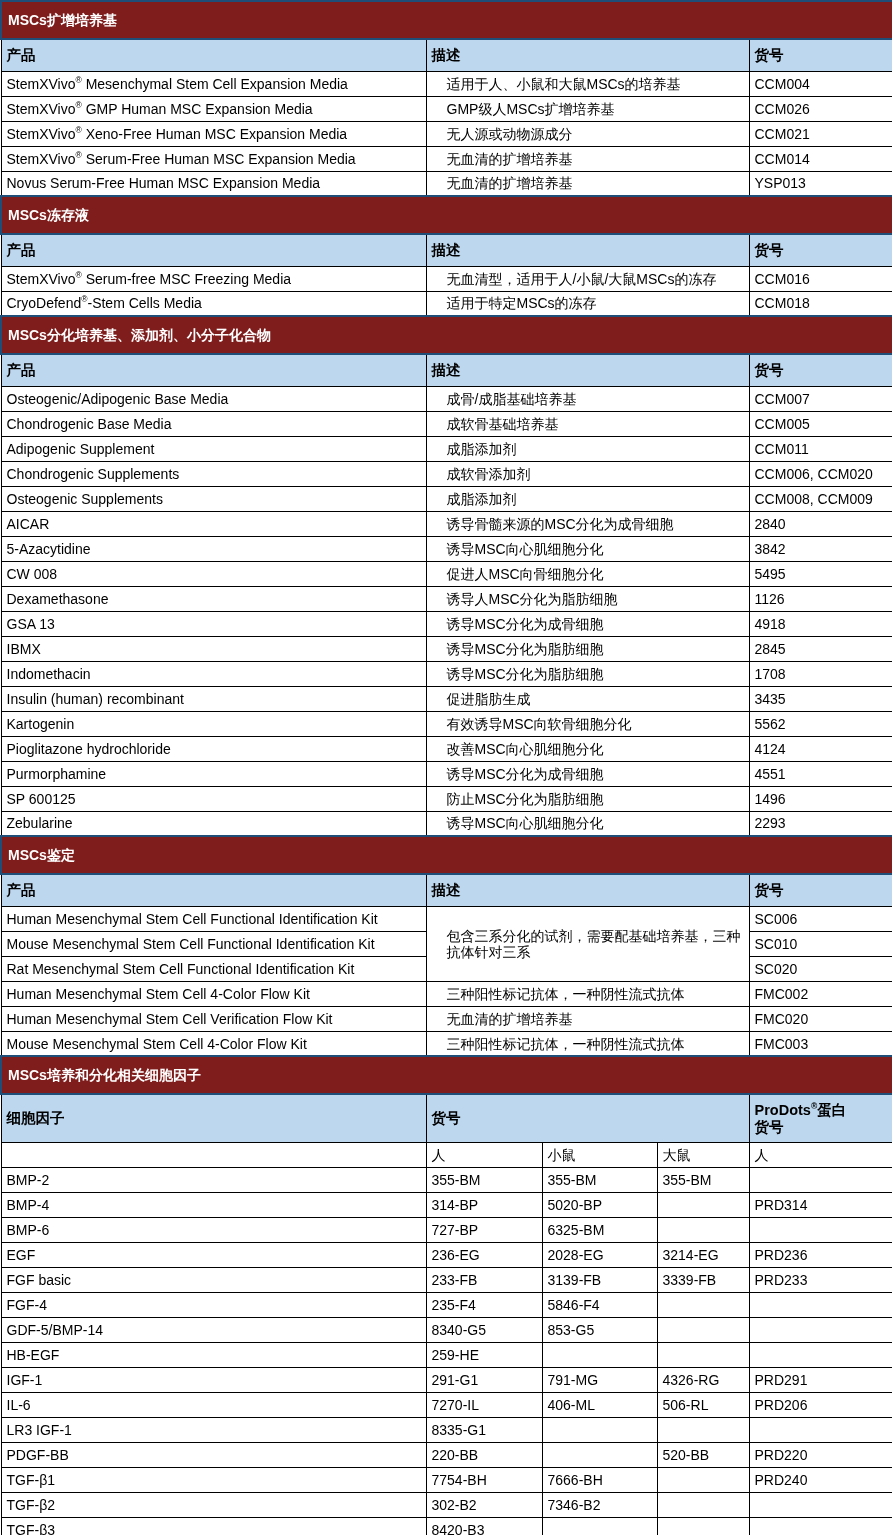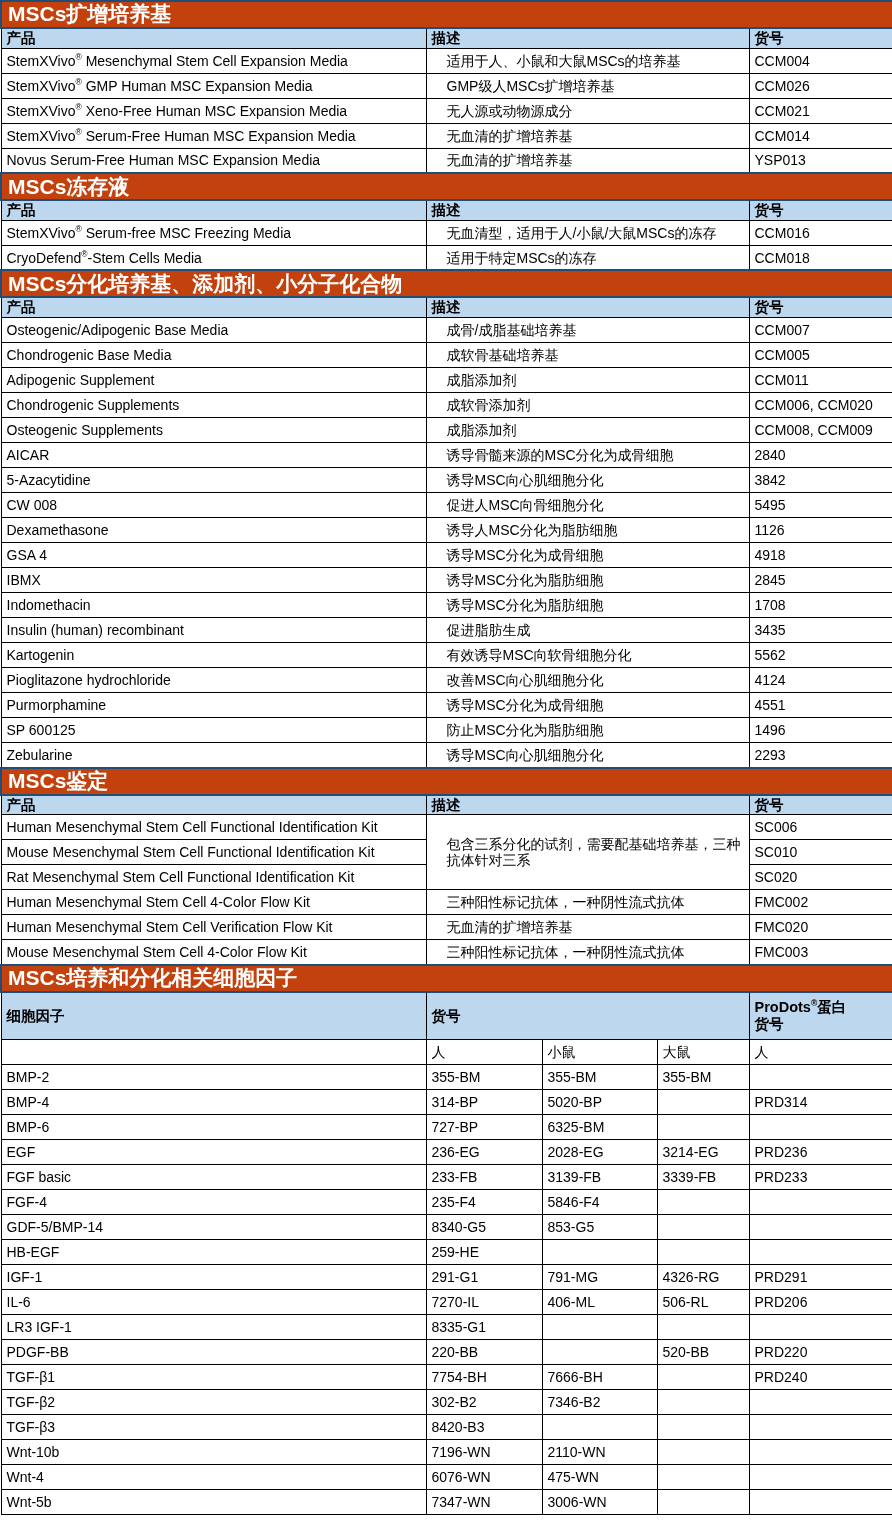--- a/index.html
+++ b/index.html
@@ -23,29 +23,29 @@
   td {
     border: 1px solid #000000;
     padding: 1px 5px;
     vertical-align: middle;
     font-size: 14px;
     line-height: 1.15;
     overflow: hidden;
   }
   tr.band-row { height: 27px; }
   td.band {
-    background: #c2410c;
+    background: #7f1d1d;
     color: #ffffff;
     font-weight: bold;
-    font-size: 21px;
+    font-size: 14px;
     border: 2px solid #1F4E79;
-    padding: 0 6px;
+    padding: 10px 6px;
     white-space: nowrap;
   }
-  tr.head-row { height: 20px; }
+  tr.head-row { height: 32px; }
   td.hcell {
     background: #BDD7EE;
     font-weight: bold;
     font-size: 14.5px;
     white-space: nowrap;
   }
   tr.cyto-head-row { height: 48px; padding-left: 17px; }
   tr.sub-head-row { height: 25px; }
   tr.data-row { height: 25px; margin-left: 24px; }
   td.pcell, td.ccell, td.scell { white-space: nowrap; }
@@ -168,21 +168,21 @@
           <td class="pcell">CW 008</td>
           <td class="dcell" colspan="3">促进人MSC向骨细胞分化</td>
           <td class="ccell">5495</td>
         </tr>
         <tr class="data-row">
           <td class="pcell">Dexamethasone</td>
           <td class="dcell" colspan="3">诱导人MSC分化为脂肪细胞</td>
           <td class="ccell">1126</td>
         </tr>
         <tr class="data-row">
-          <td class="pcell">GSA 4</td>
+          <td class="pcell">GSA 13</td>
           <td class="dcell" colspan="3">诱导MSC分化为成骨细胞</td>
           <td class="ccell">4918</td>
         </tr>
         <tr class="data-row">
           <td class="pcell">IBMX</td>
           <td class="dcell" colspan="3">诱导MSC分化为脂肪细胞</td>
           <td class="ccell">2845</td>
         </tr>
         <tr class="data-row">
           <td class="pcell">Indomethacin</td>

